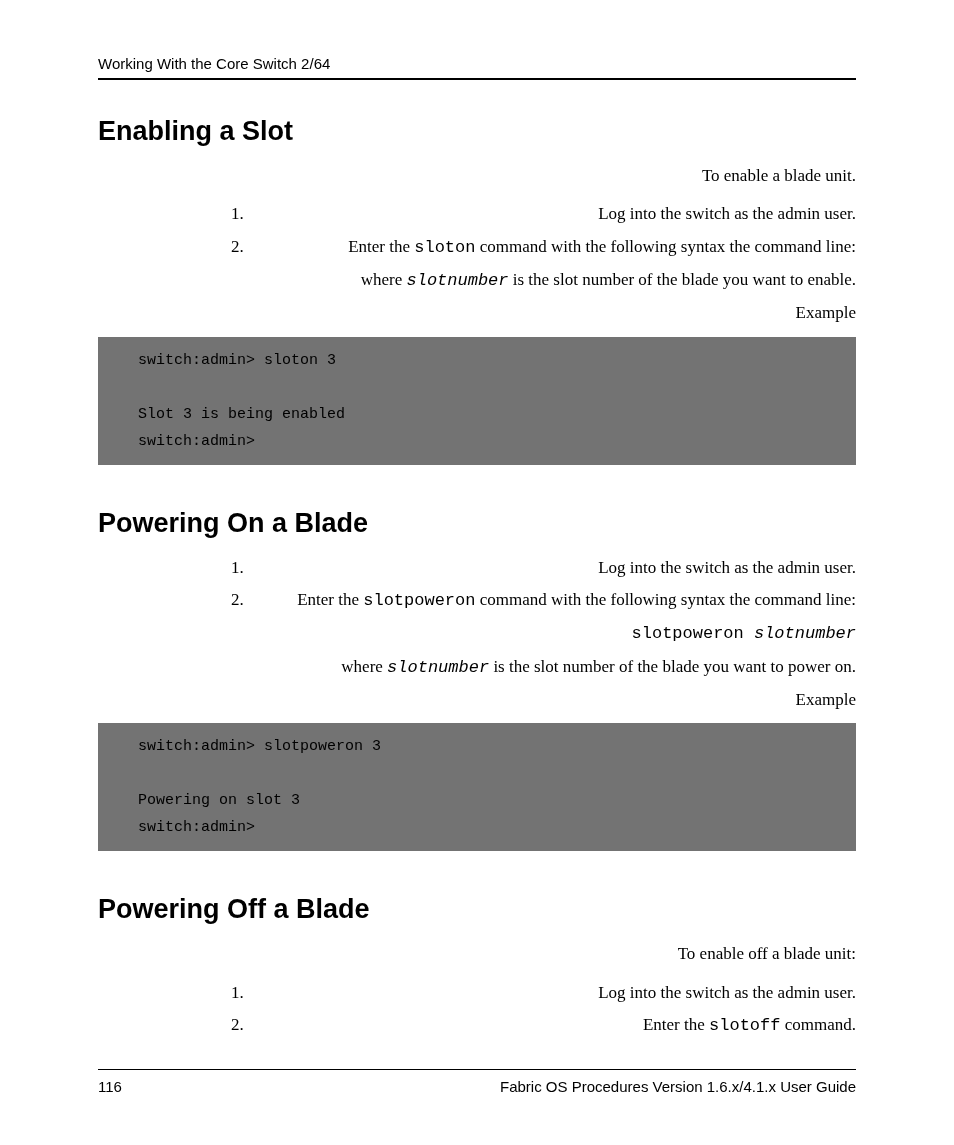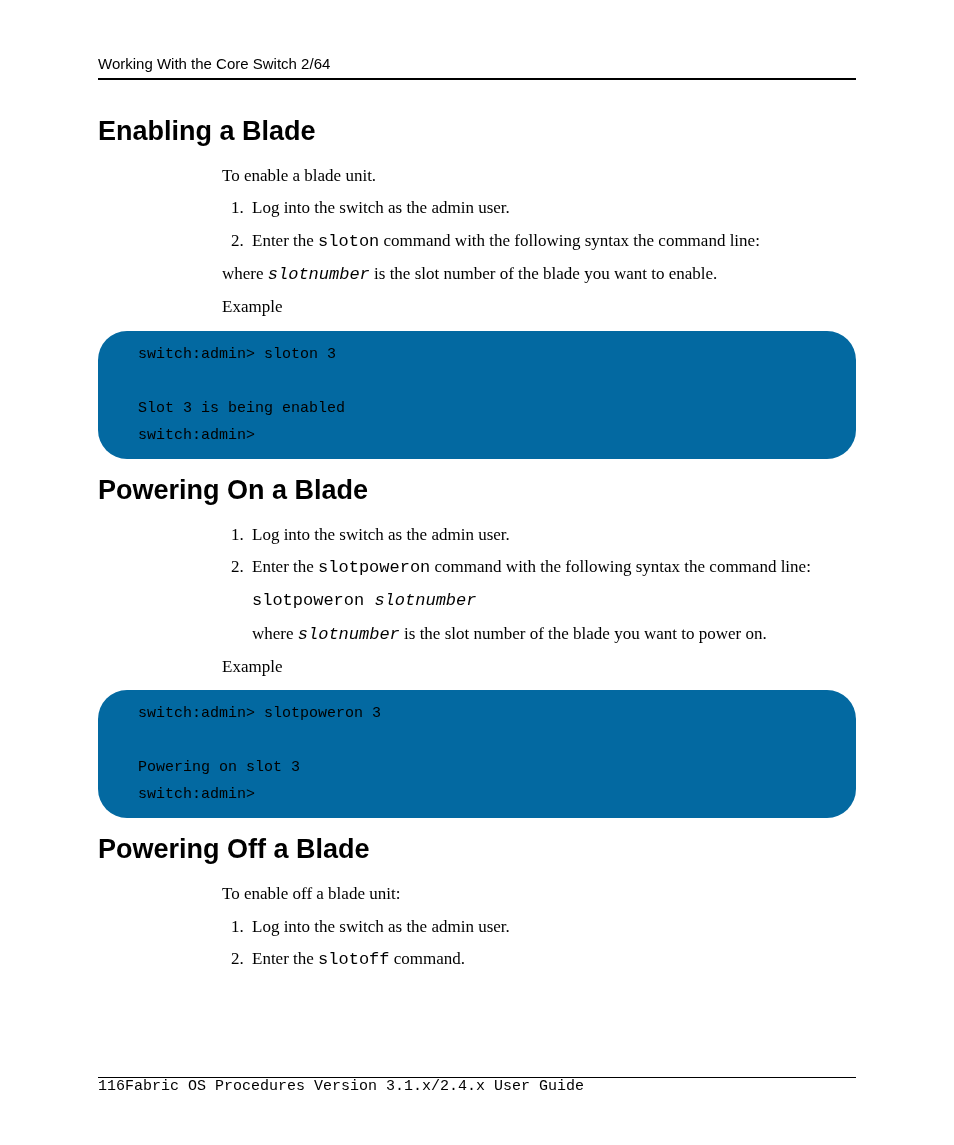--- a/index.html
+++ b/index.html
@@ -28,71 +28,73 @@
     font-family: Arial, Helvetica, sans-serif;
     font-weight: 700;
     font-size: 27px;
     margin: 0 0 16px 0;
     letter-spacing: 0px;
   }
   .body-block {
     margin-left: 124px;
     font-size: 17px;
     line-height: 1.55;
+    text-align: right;
   }
   .body-block p {
     margin: 0 0 6px 0;
   }
   ol.steps {
-    margin: 0 0 6px 0;
+    margin: 12px 0 6px 0;
     padding-left: 26px;
   }
   ol.steps li {
     padding-left: 4px;
     margin-bottom: 6px;
   }
   .mono {
     font-family: 'Courier New', Courier, monospace;
   }
   .mono-ital {
     font-family: 'Courier New', Courier, monospace;
     font-style: italic;
   }
   .ital { font-style: italic; }
   .bold { font-weight: 400; }
   .indent1 { margin-left: 30px; }
   .code-block {
-    background: #0369a1;
+    background: #737373;
     font-family: 'Courier New', Courier, monospace;
     font-size: 15px;
     line-height: 1.8;
     padding: 10px 0 10px 40px;
-    margin: 10px 0 16px 0;
+    margin: 10px 0 43px 0;
     white-space: pre;
-    border-radius: 29px;
   }
   .footer {
     position: absolute;
     left: 98px;
     right: 98px;
     bottom: 50px;
     border-top: 1.5px solid #000;
-    font-family: Liberation Mono, monospace;
+    padding-top: 8px;
+    font-family: Liberation Sans, sans-serif;
     font-size: 15px;
     display: flex;
+    justify-content: space-between;
   }
 </style>
 </head>
 <body>
 
 <div class="page">
 
   <div class="running-header">Working With the Core Switch 2/64</div>
 
-  <h2 class="section-head">Enabling a Blade</h2>
+  <h2 class="section-head">Enabling a Slot</h2>
   <div class="body-block">
     <p>To enable a blade unit.</p>
     <ol class="steps">
       <li>Log into the switch as the admin user.</li>
       <li><span>Enter the </span><span class="mono">sloton</span><span> command with the following syntax the command line:</span></li>
     </ol>
     <p><span>where </span><span class="mono-ital">slotnumber</span><span> is the slot number of the blade you want to enable.</span></p>
     <p class="bold">Example</p>
   </div>
   <div class="code-block">switch:admin&gt; sloton 3
@@ -121,16 +123,16 @@
   <div class="body-block">
     <p>To enable off a blade unit:</p>
     <ol class="steps">
       <li>Log into the switch as the admin user.</li>
       <li><span>Enter the </span><span class="mono">slotoff</span><span> command.</span></li>
     </ol>
   </div>
 
   <div class="footer">
     <span>116</span>
-    <span>Fabric OS Procedures Version 3.1.x/2.4.x User Guide</span>
+    <span>Fabric OS Procedures Version 1.6.x/4.1.x User Guide</span>
   </div>
 
 </div>
 
 </body></html>

